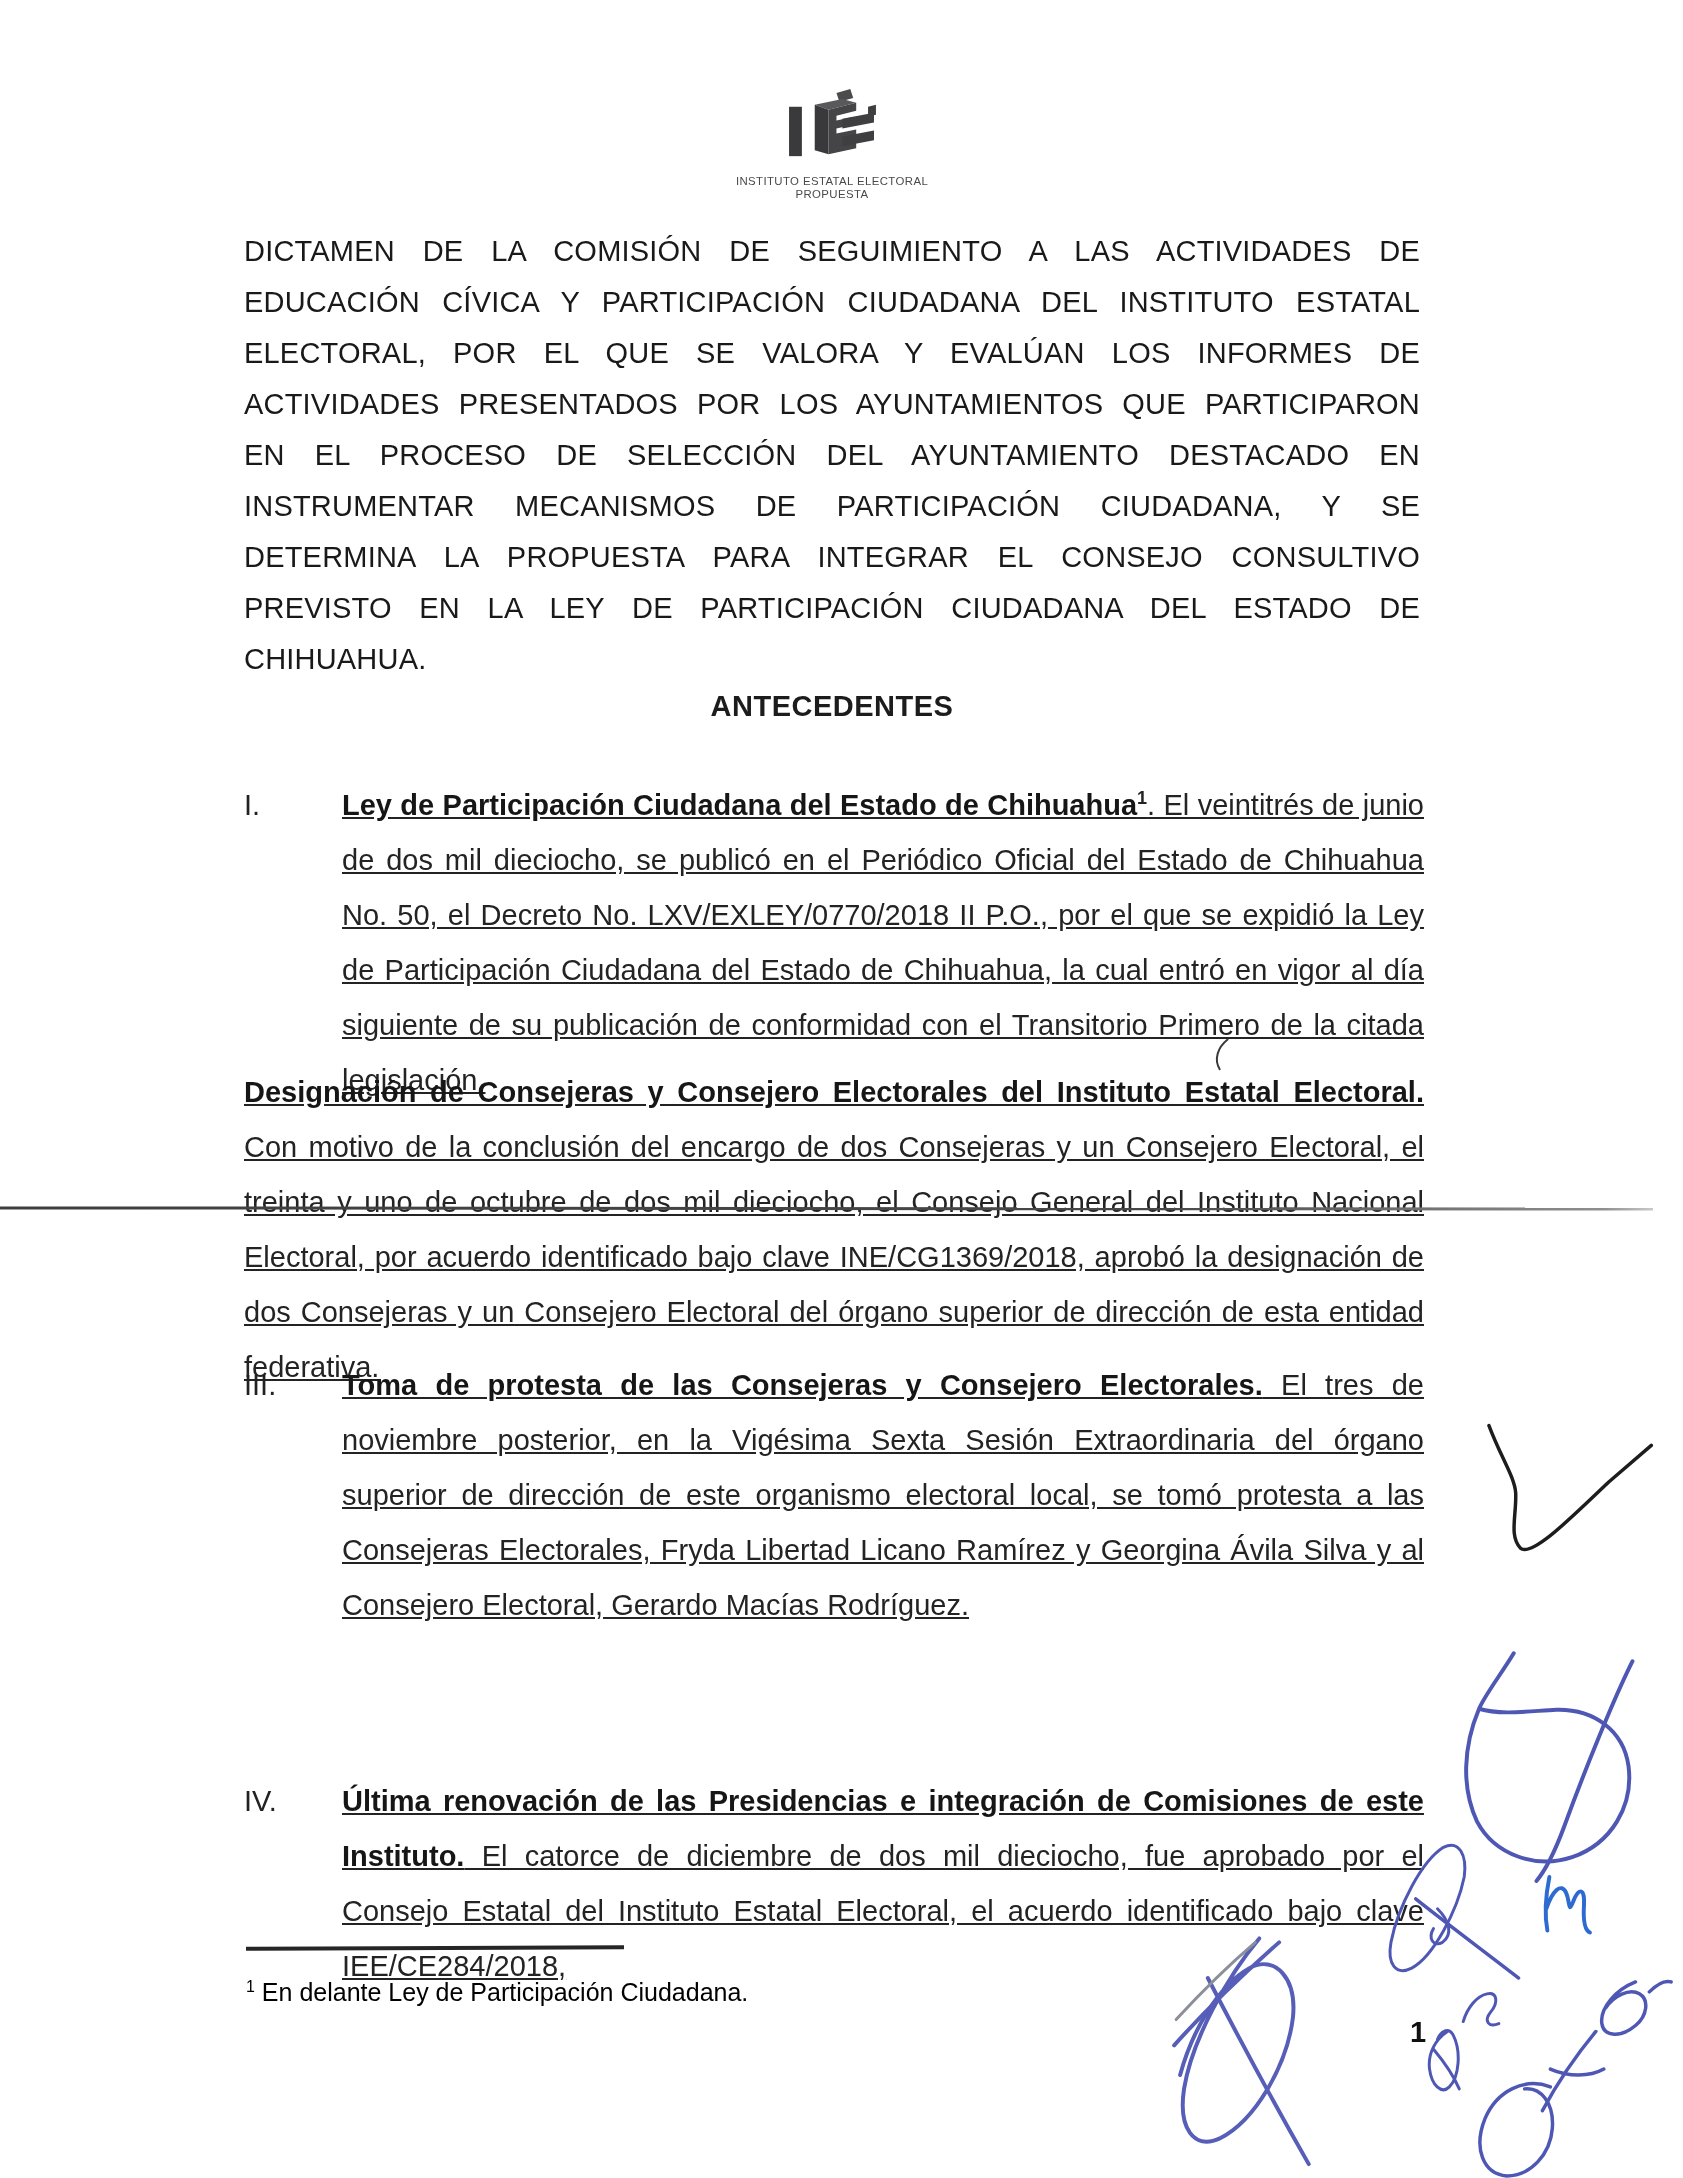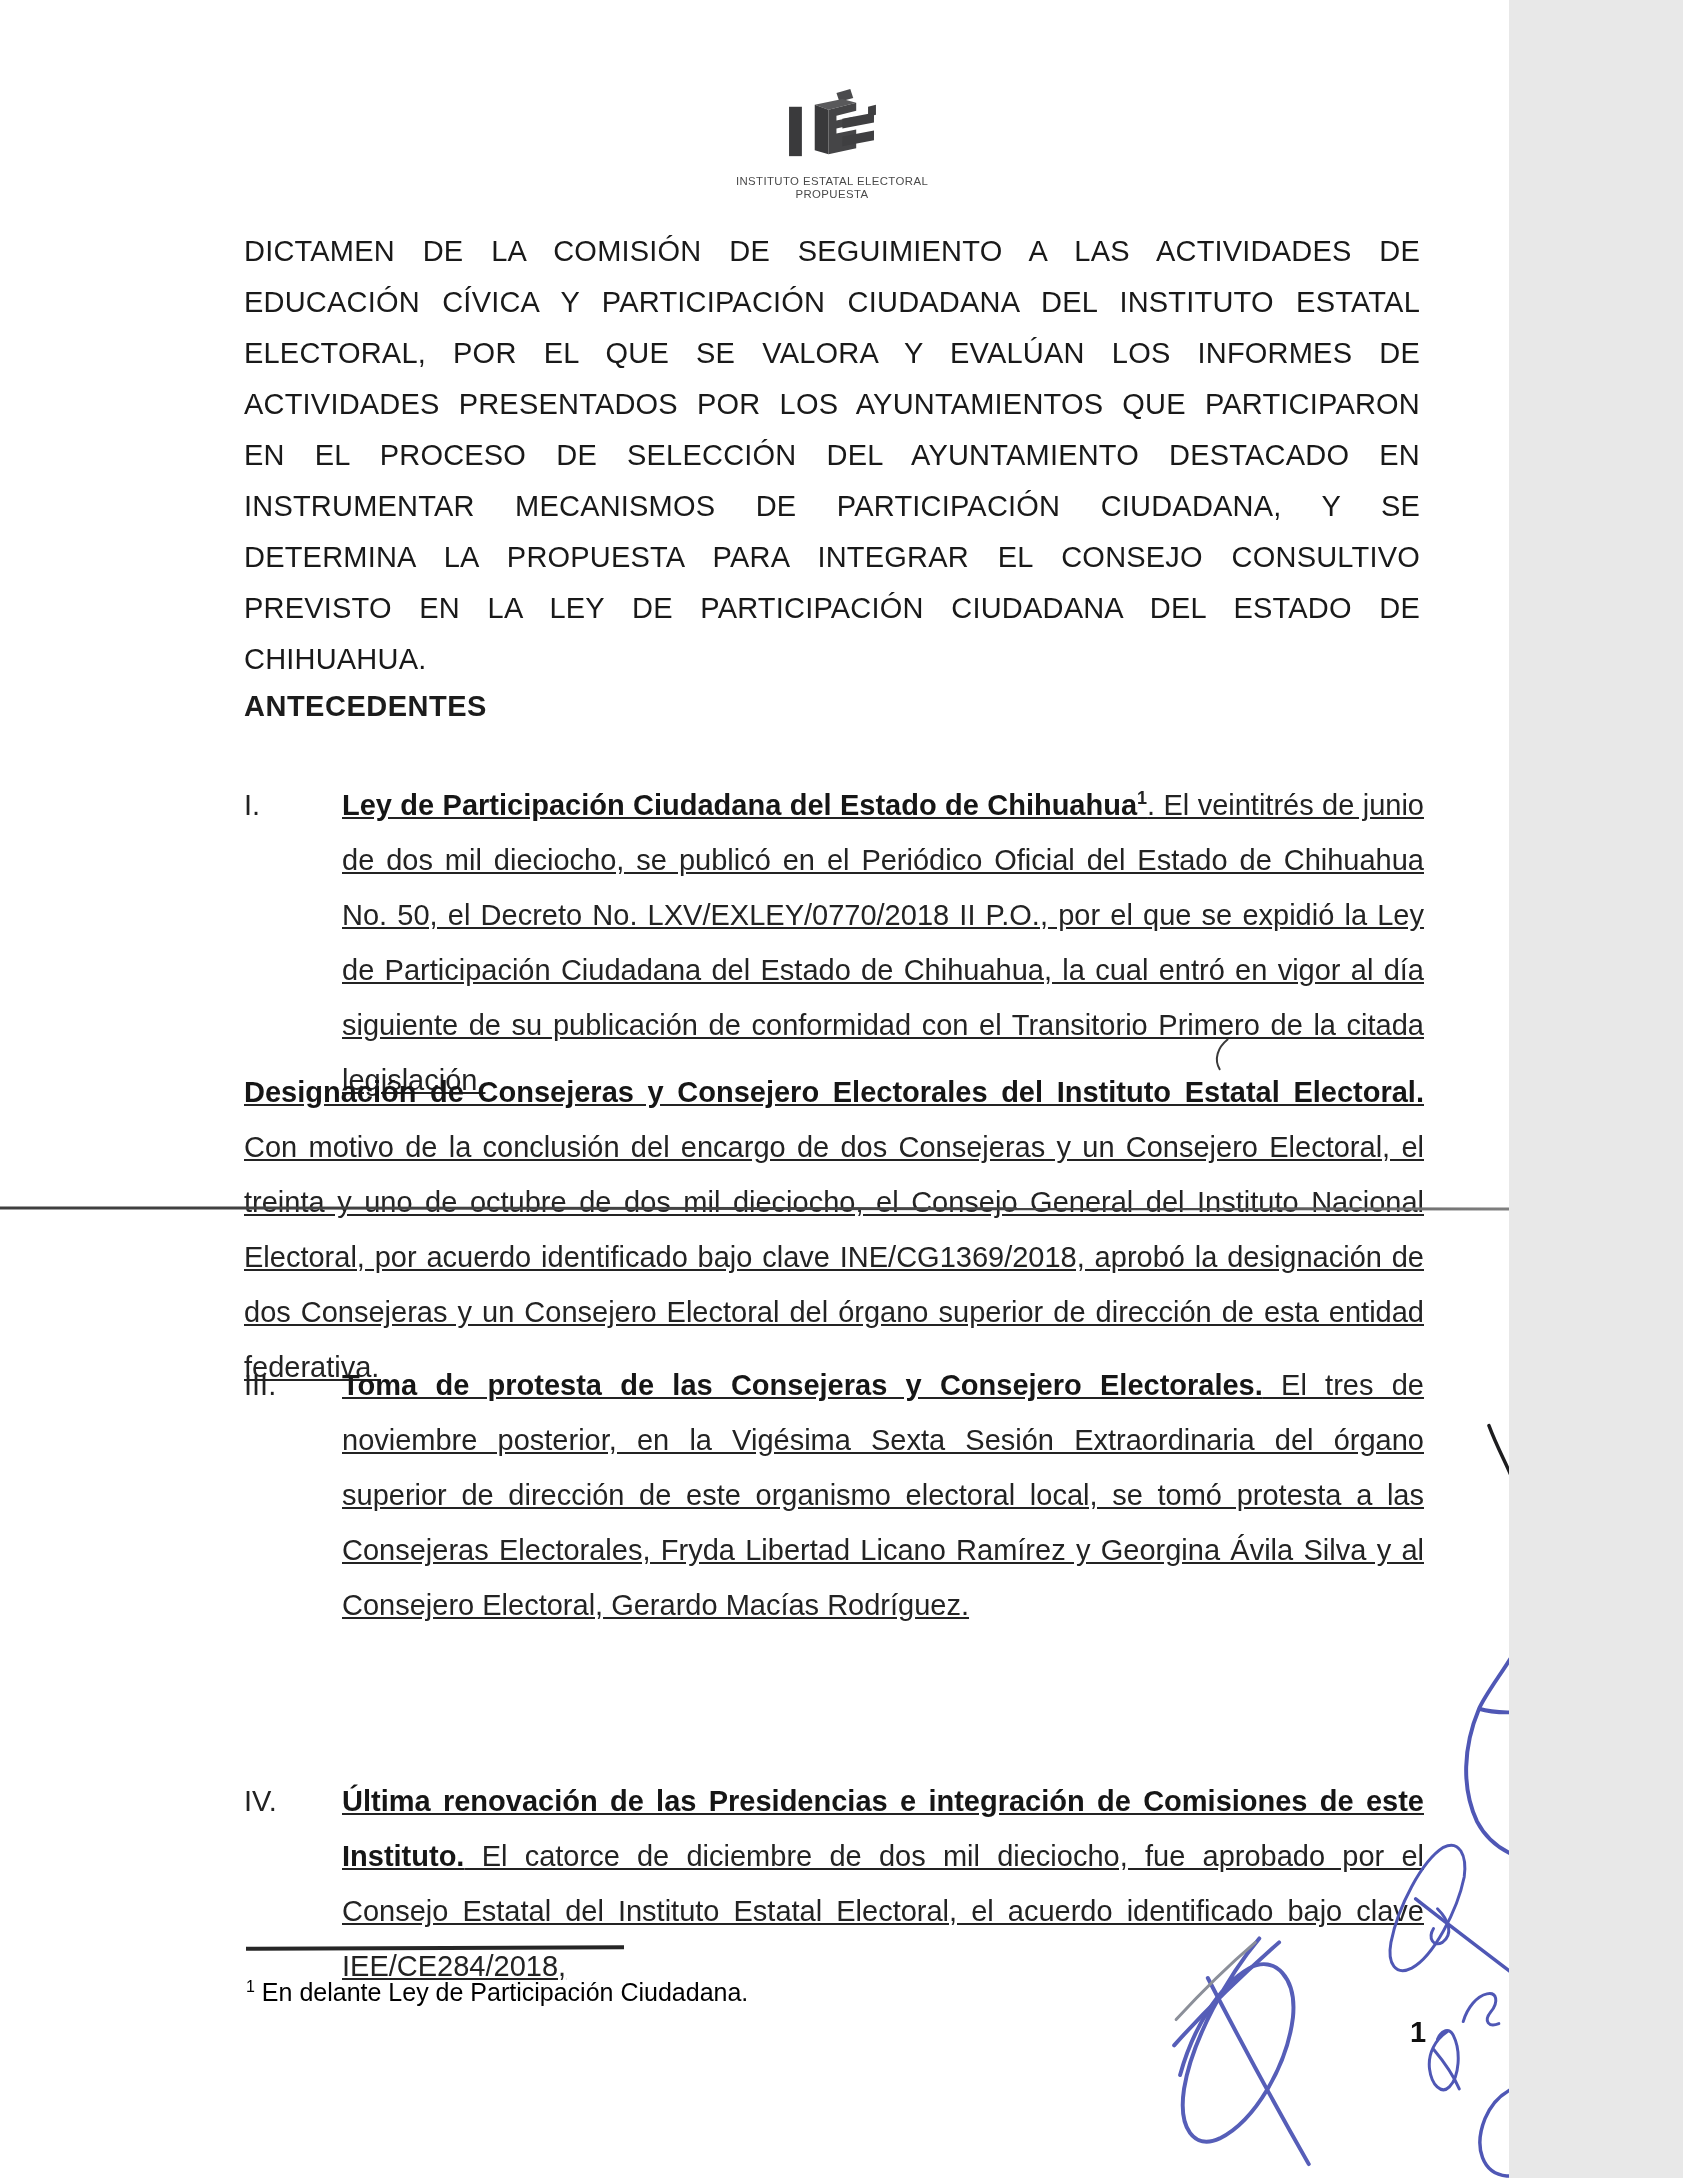--- a/index.html
+++ b/index.html
@@ -1,30 +1,30 @@
 <!DOCTYPE html>
 <html><head>
 <meta charset="utf-8">
 <style>
   html,body{margin:0;padding:0;background:#e8e8e8;}
   .page{
-    position:relative;width:1509px;height:2178px;background:#ffffff;
+    position:relative;width:1683px;height:2178px;background:#ffffff;
     font-family:"Liberation Sans", sans-serif;color:#1e1e1e;overflow:hidden;
   }
   
   .logo-wrap{position:absolute;left:735px;top:89px;width:194px;text-align:center;z-index:2;}
   .logo-caption{margin-top:3px;font-size:11.4px;line-height:13px;letter-spacing:0.4px;color:#4a4a4a;font-weight:500;}
   
   .doc-title{
     position:absolute;left:244px;top:226px;width:1176px;
     font-size:29px;font-weight:400;line-height:51px;color:#191919;
     text-align:justify;word-spacing:3px;letter-spacing:0.2px;z-index:1;
   }
   .section-heading{
-    position:absolute;left:244px;top:690px;width:1176px;
+    position:absolute;left:244px;top:690px;width:1176px;text-align:center;
     font-size:29px;font-weight:700;letter-spacing:0.5px;color:#1c1c1c;z-index:1;
   }
   
   .item{position:absolute;left:244px;width:1180px;display:flex;z-index:1;}
   .item .num{flex:0 0 98px;font-size:29px;line-height:55px;color:#222;}
   .item .body{flex:1;font-size:29px;line-height:55px;text-align:justify;color:#232323;text-decoration:underline;}
   .item .lead{font-weight:700;color:#161616;}
   sup.fnref{font-size:18px;line-height:0;vertical-align:super;font-weight:700;}
   
   .scan-line{

